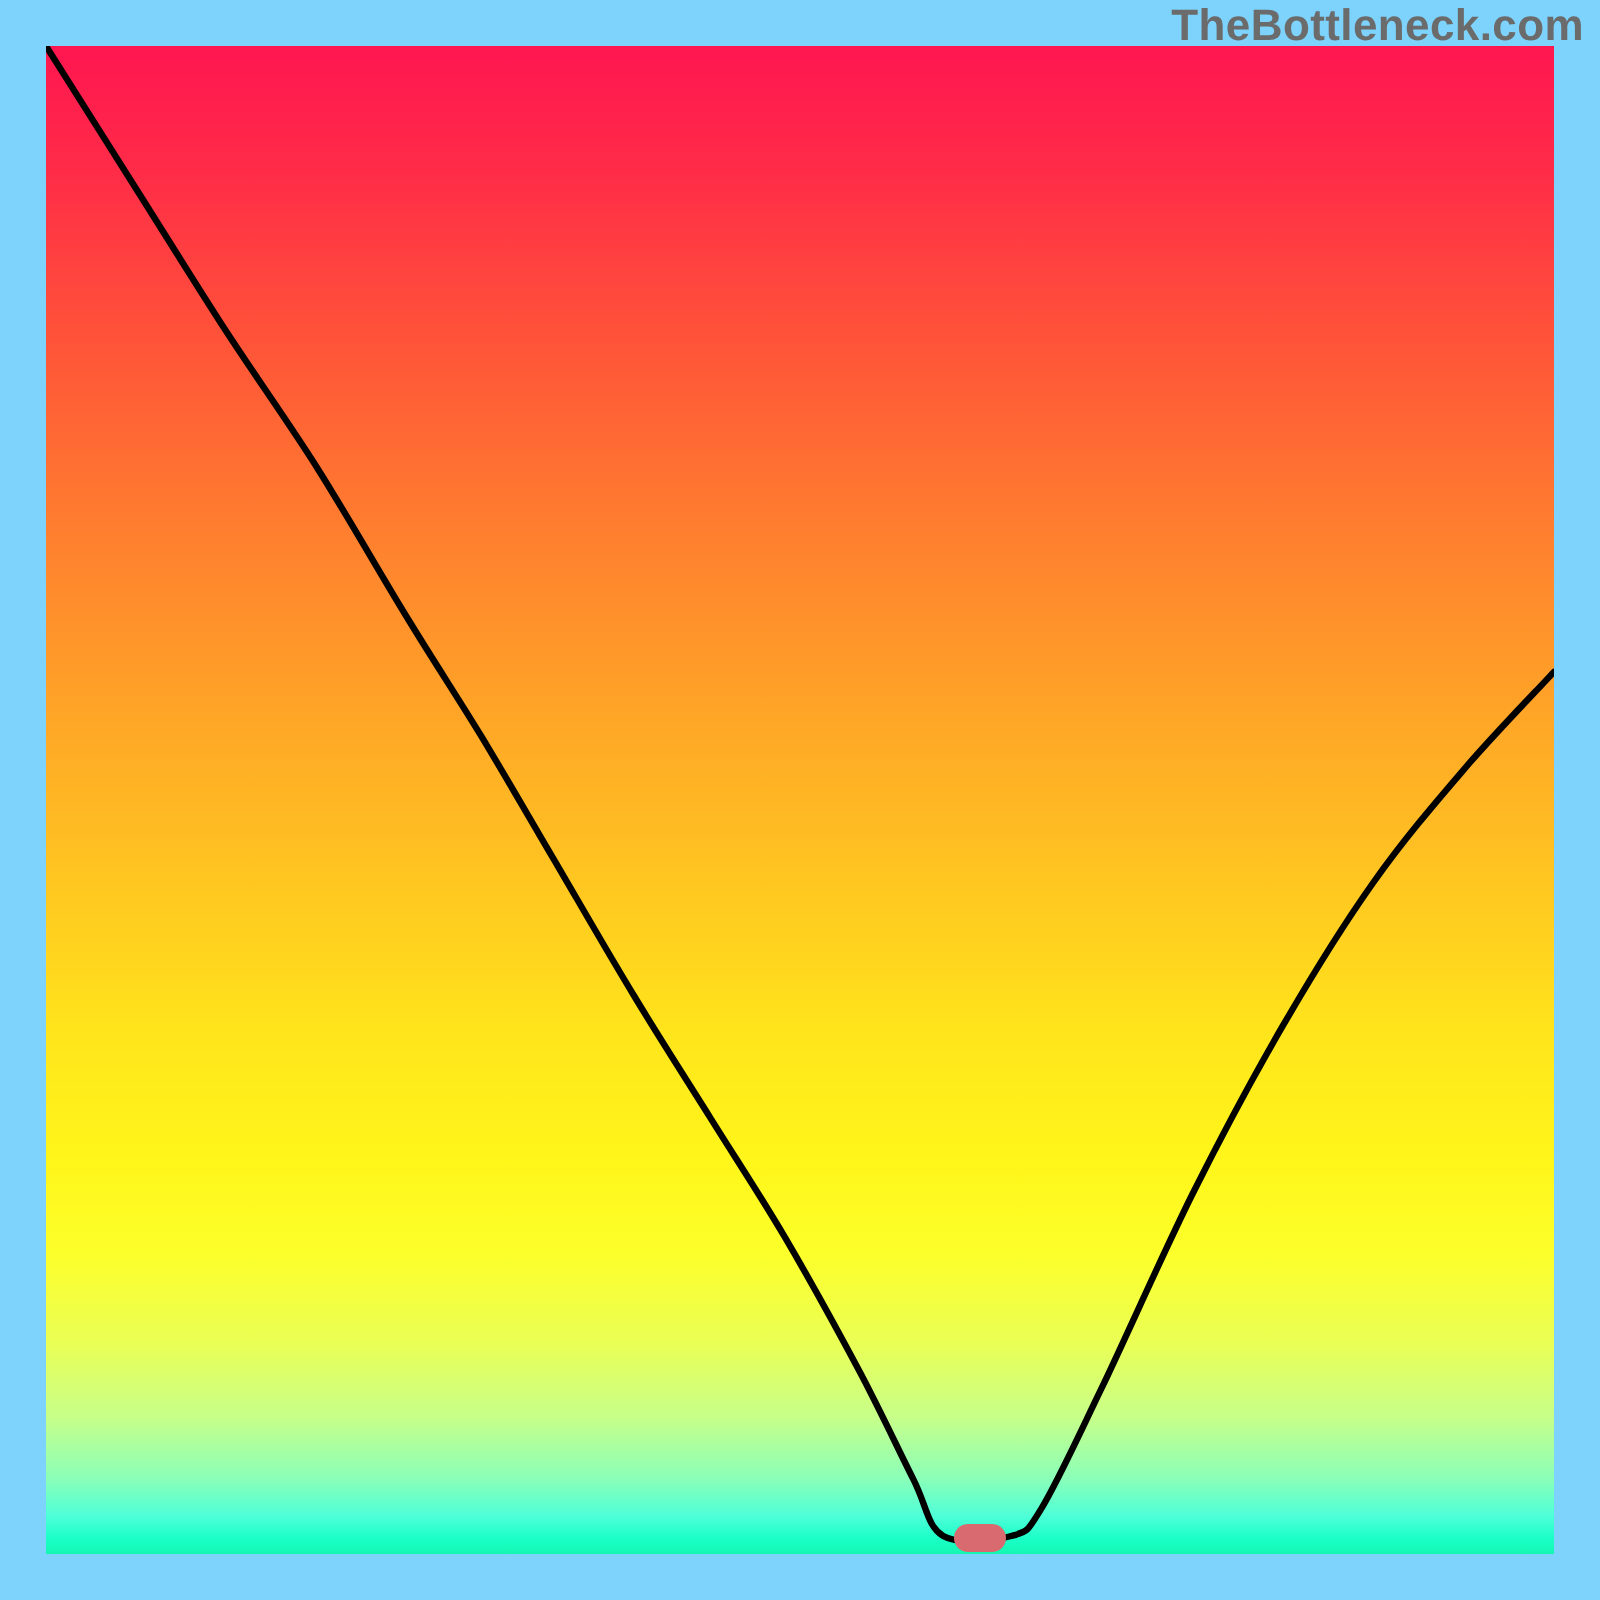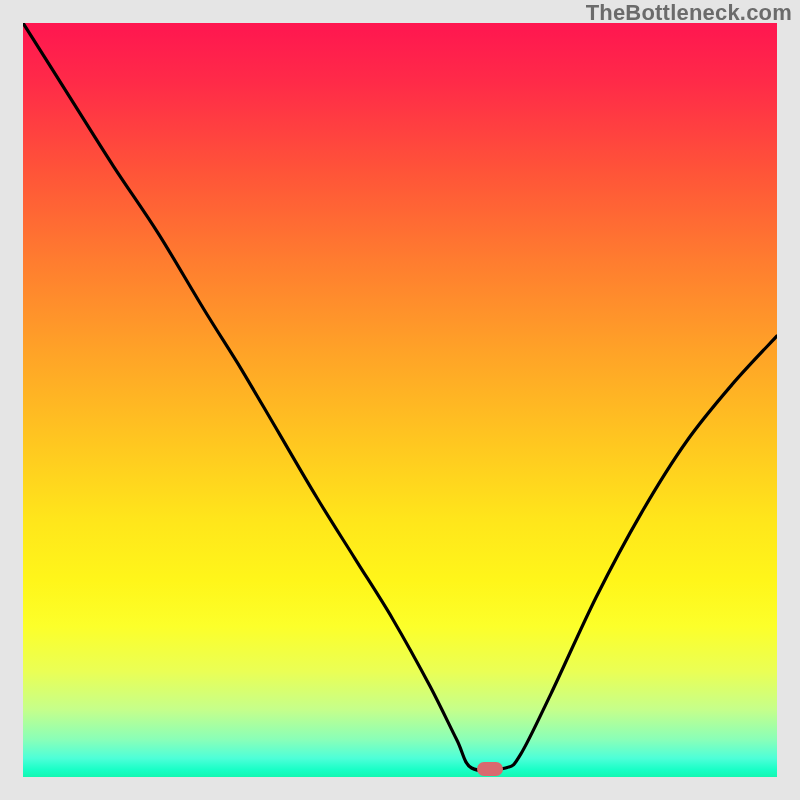--- a/index.html
+++ b/index.html
@@ -9,21 +9,21 @@
     height: 800px;
     background: #000;
     overflow: hidden;
   }
   .frame {
     position: absolute;
     left: 0;
     top: 0;
     width: 800px;
     height: 800px;
-    background: #e5e5e5;
+    background: #7dd3fc;
   }
   .plot {
     position: absolute;
     left: 23px;
     top: 23px;
     width: 754px;
     height: 754px;
     overflow: hidden;
   }
   .gradient {

